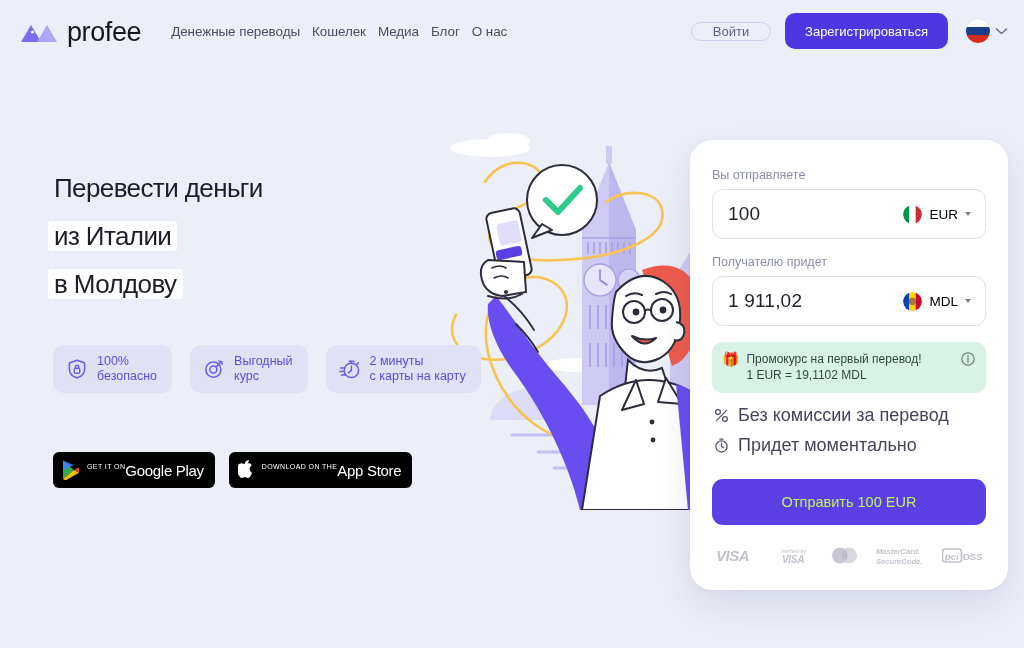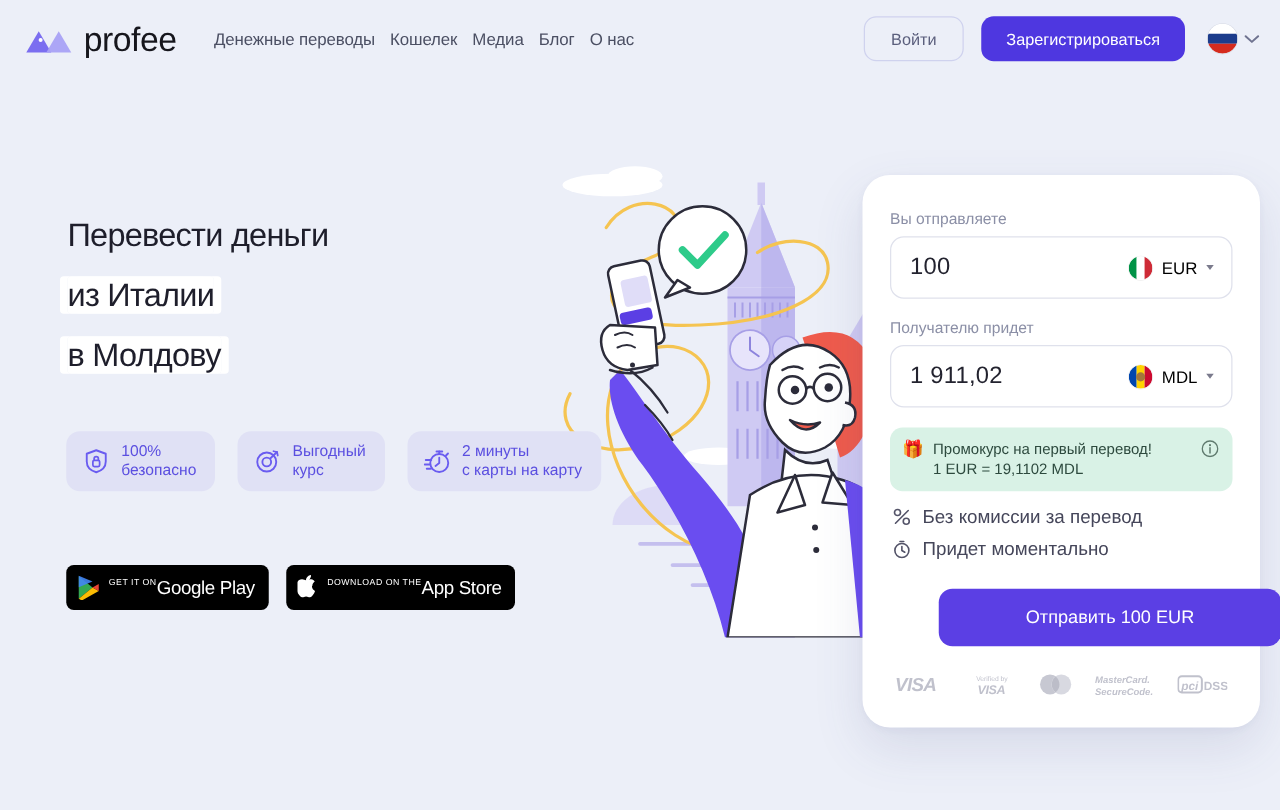--- a/index.html
+++ b/index.html
@@ -61,21 +61,21 @@
 
   .header-right {
     margin-left: auto;
     display: flex;
     align-items: center;
     gap: 14px;
   }
 
   .btn-login {
     width: 80px;
-    height: 36px;
+    height: 19px;
     border-radius: 10px;
     border: 1px solid #cfd2ee;
     background: transparent;
     color: #5b5f7d;
     font-size: 13px;
     font-family: inherit;
     cursor: pointer;
   }
   .btn-register {
     height: 36px;
@@ -265,34 +265,33 @@
   .info-circle { width: 14px; height: 14px; flex: none; margin-top: 1px; cursor: pointer; display:block; }
 
   .info-row {
     display: flex;
     align-items: center;
     gap: 9px;
     margin-bottom: 9px;
     padding-left: 2px;
   }
   .info-ico { width: 15px; height: 15px; flex: none; display: block; }
-  .info-txt { font-size: 15px; color: #45465a; }
+  .info-txt { font-size: 18px; color: #45465a; }
 
   .btn-send {
     width: 100%;
     height: 46px;
     border: none;
     border-radius: 11px;
     background: #5b3fe4;
-    color: #ffffff;
+    color: #bef264;
     font-size: 14.5px;
     font-family: inherit;
     cursor: pointer;
     margin-top: 14px;
-    margin-left: 39px;
   }
 
   .paylogos {
     display: flex;
     align-items: center;
     justify-content: space-between;
     margin-top: 20px;
     padding: 0 4px;
     opacity: 0.55;
   }

